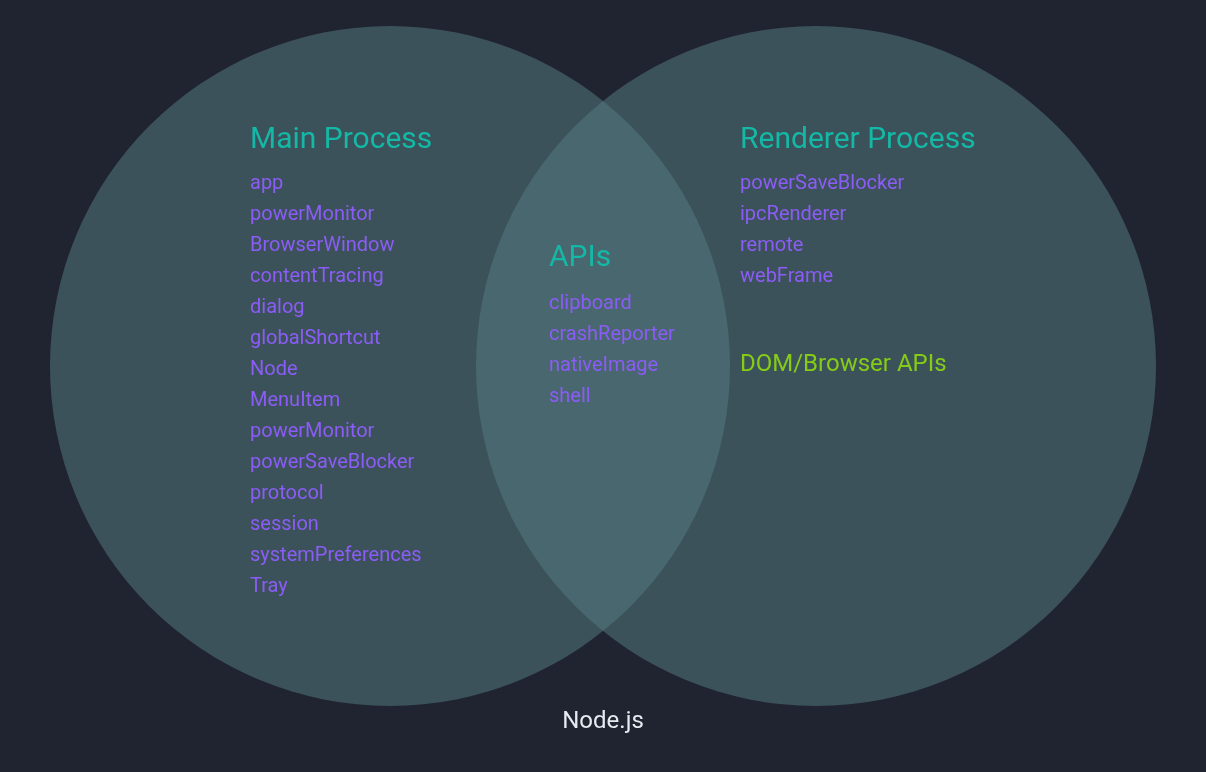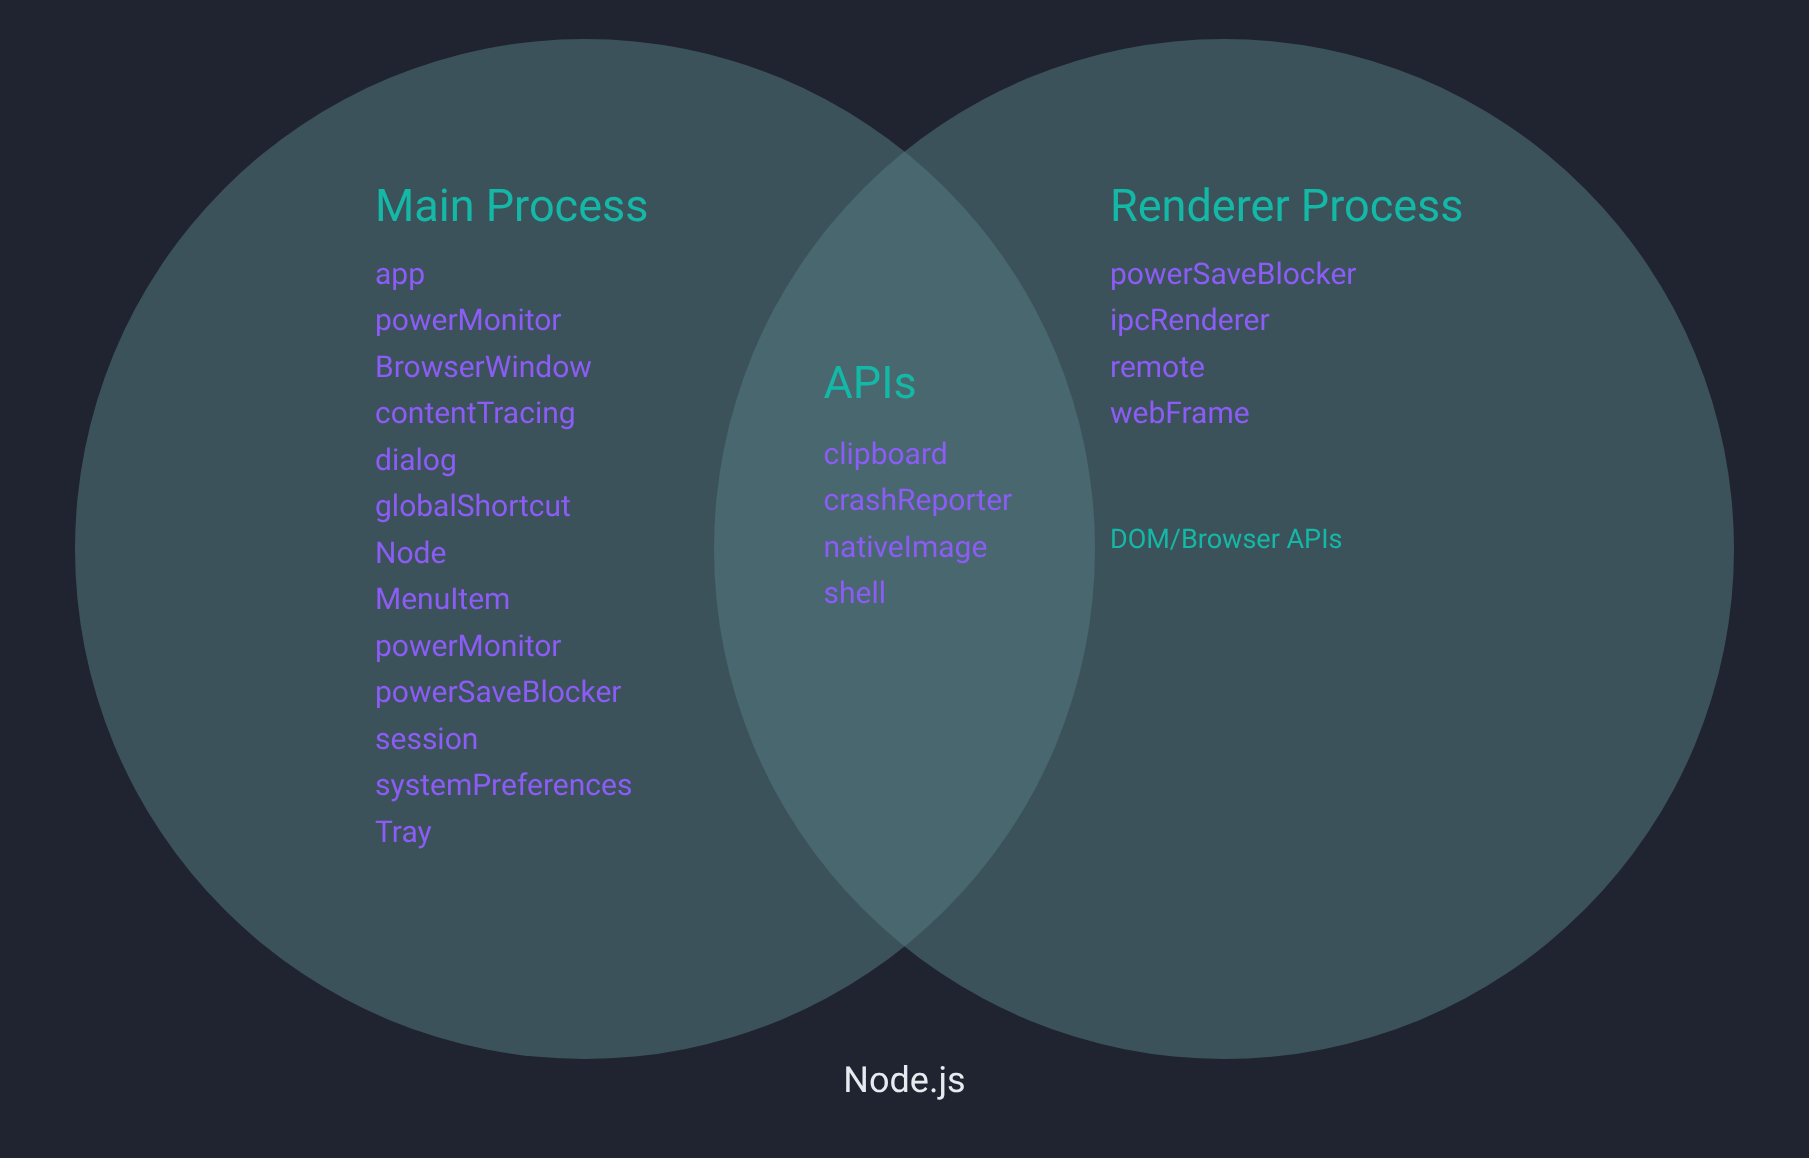--- a/index.html
+++ b/index.html
@@ -42,22 +42,22 @@
     .section-title.both {
       font-size: 30px;
       margin-bottom: 14px;
     }
     .api-item {
       font-size: 20px;
       line-height: 1.55;
       color: #8b5cf6;
     }
     .api-extra {
-      font-size: 18px;
-      color: #14b8a6;
+      font-size: 24px;
+      color: #84cc16;
       margin-top: 58px;
     }
     .col-main {
       position: absolute;
       left: 250px;
       top: 120px;
     }
     .col-both {
       position: absolute;
       left: 549px;
@@ -89,20 +89,21 @@
     <div class="api-item">app</div>
     <div class="api-item">powerMonitor</div>
     <div class="api-item">BrowserWindow</div>
     <div class="api-item">contentTracing</div>
     <div class="api-item">dialog</div>
     <div class="api-item">globalShortcut</div>
     <div class="api-item">Node</div>
     <div class="api-item">MenuItem</div>
     <div class="api-item">powerMonitor</div>
     <div class="api-item">powerSaveBlocker</div>
+    <div class="api-item">protocol</div>
     <div class="api-item">session</div>
     <div class="api-item">systemPreferences</div>
     <div class="api-item">Tray</div>
   </div>
 </div>
 
 <div class="col-both">
   <div class="section-title both">APIs</div>
   <div>
     <div class="api-item">clipboard</div>

